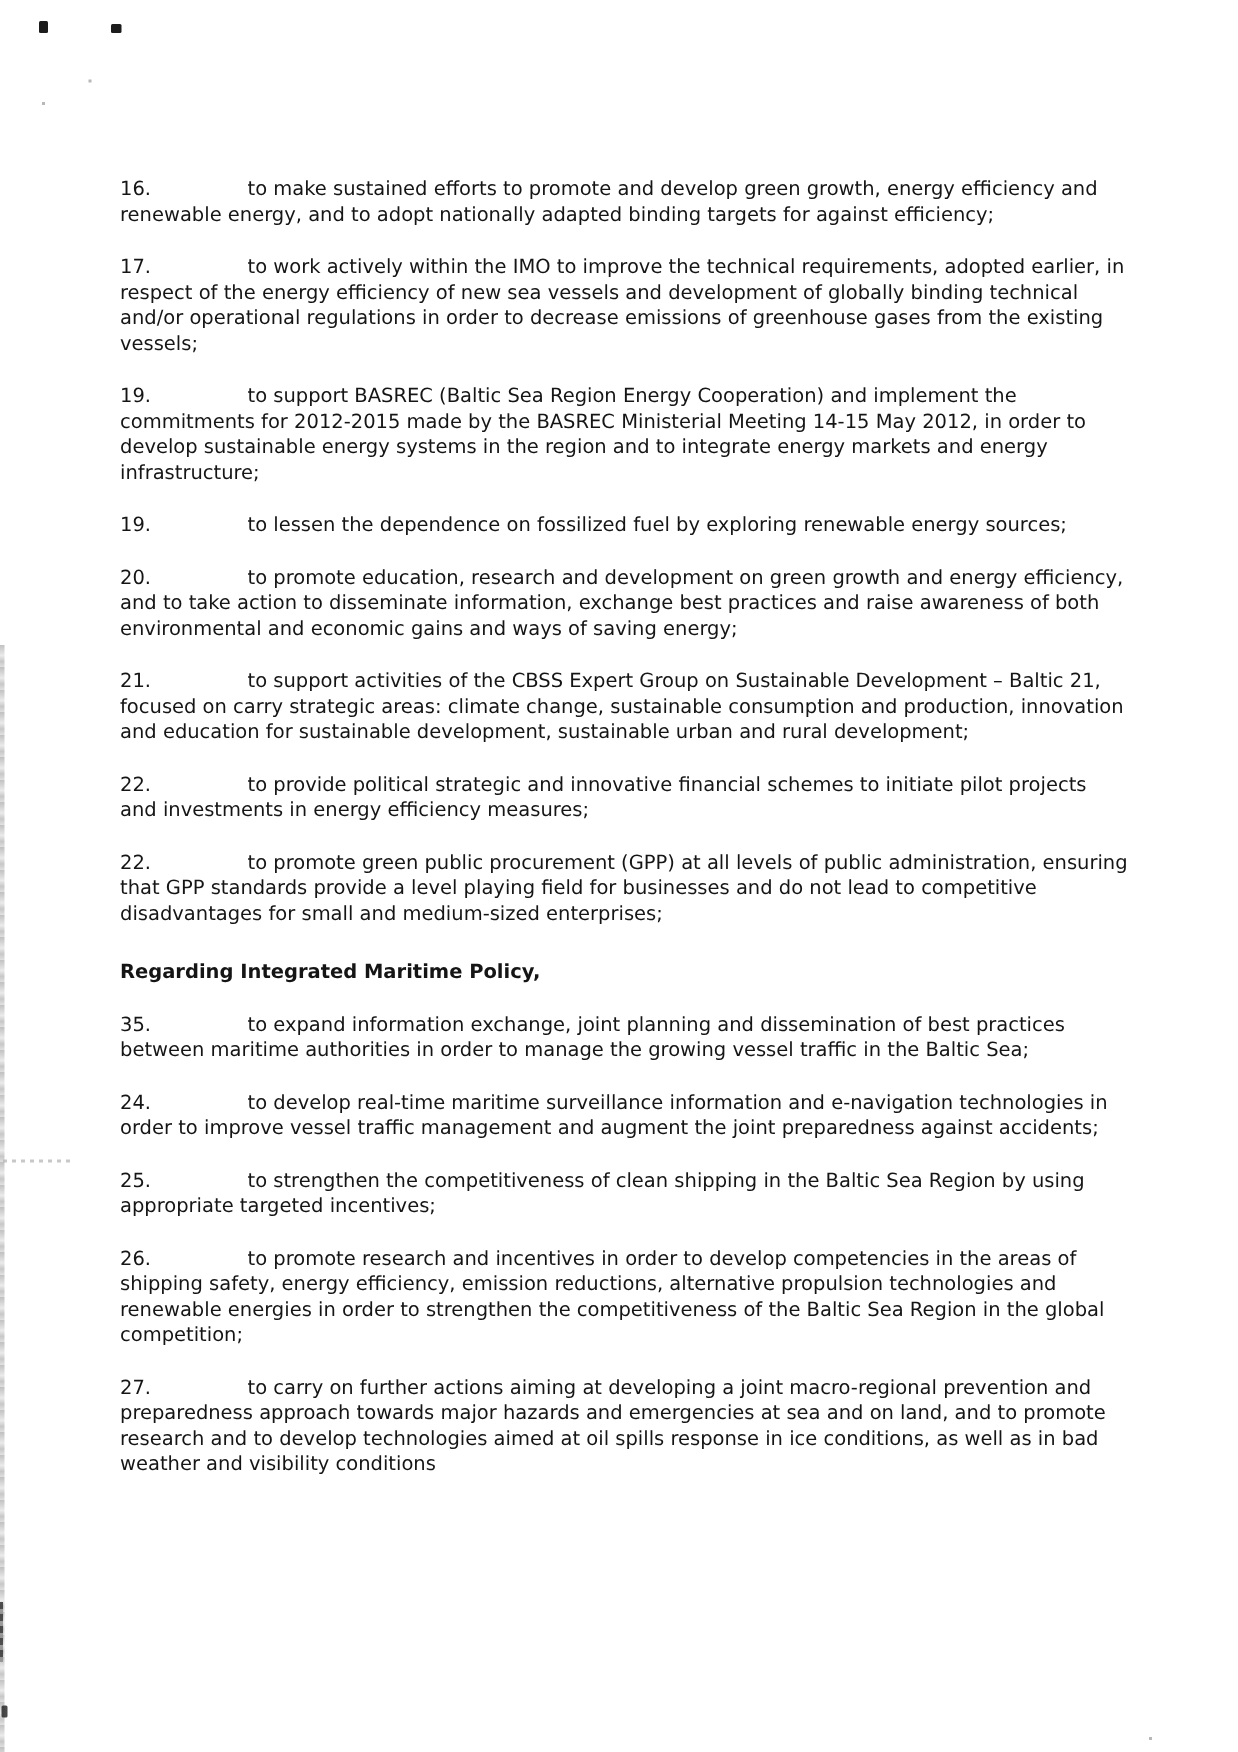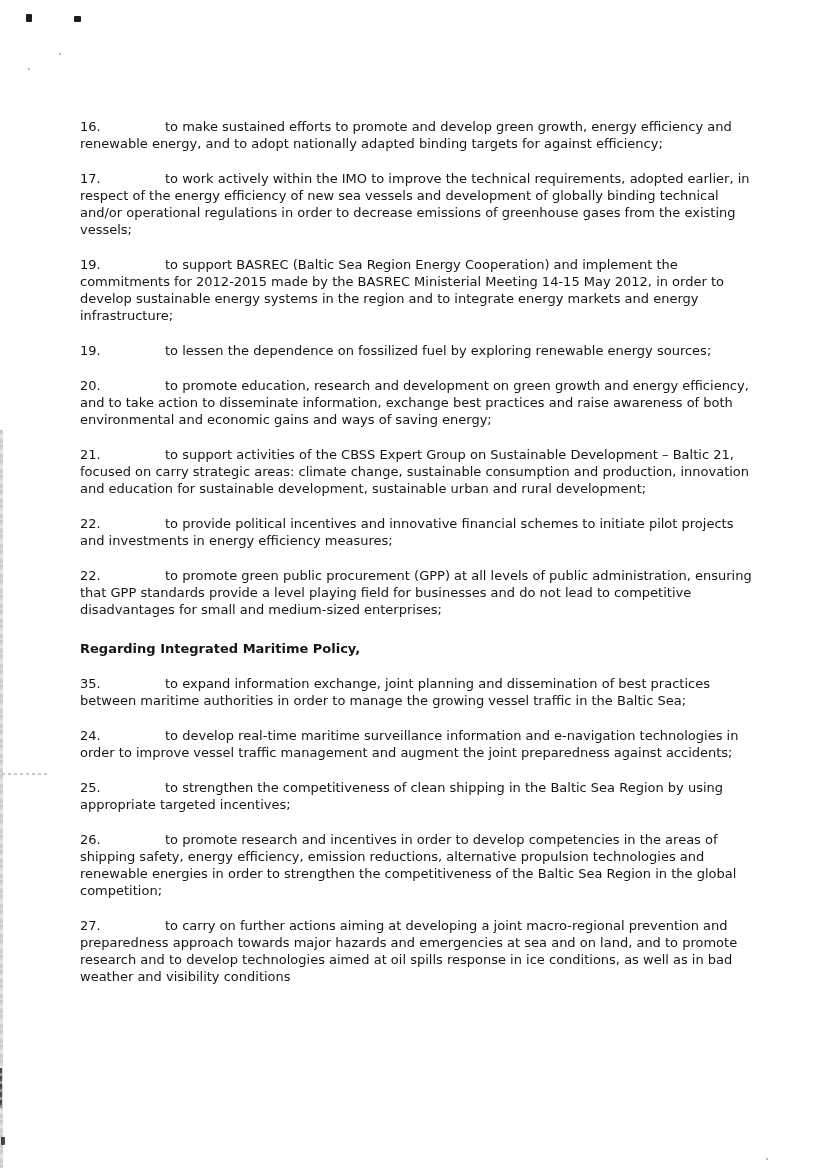--- a/index.html
+++ b/index.html
@@ -96,21 +96,21 @@
 
     <p class="item">
       <span class="num">20.</span><span class="txt">to promote education, research and development on green growth and energy efficiency, and to take action to disseminate information, exchange best practices and raise awareness of both environmental and economic gains and ways of saving energy;</span>
     </p>
 
     <p class="item">
       <span class="num">21.</span><span class="txt">to support activities of the CBSS Expert Group on Sustainable Development – Baltic 21, focused on carry strategic areas: climate change, sustainable consumption and production, innovation and education for sustainable development, sustainable urban and rural development;</span>
     </p>
 
     <p class="item">
-      <span class="num">22.</span><span class="txt">to provide political incentives and innovative financial schemes to initiate pilot projects and investments in energy efficiency measures;</span>
+      <span class="num">22.</span><span class="txt">to provide political strategic and innovative financial schemes to initiate pilot projects and investments in energy efficiency measures;</span>
     </p>
 
     <p class="item">
       <span class="num">22.</span><span class="txt">to promote green public procurement (GPP) at all levels of public administration, ensuring that GPP standards provide a level playing field for businesses and do not lead to competitive disadvantages for small and medium-sized enterprises;</span>
     </p>
 
     <p class="section-heading">Regarding Integrated Maritime Policy,</p>
 
     <p class="item">
       <span class="num">35.</span><span class="txt">to expand information exchange, joint planning and dissemination of best practices between maritime authorities in order to manage the growing vessel traffic in the Baltic Sea;</span>

